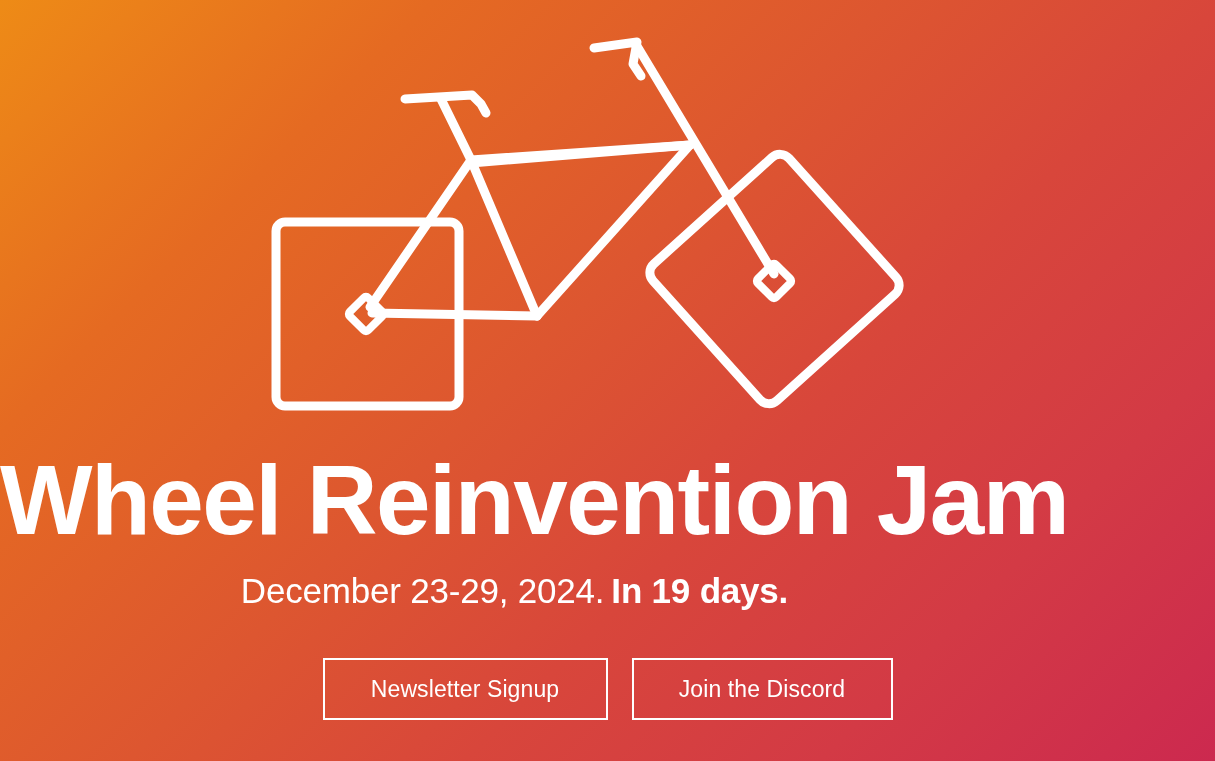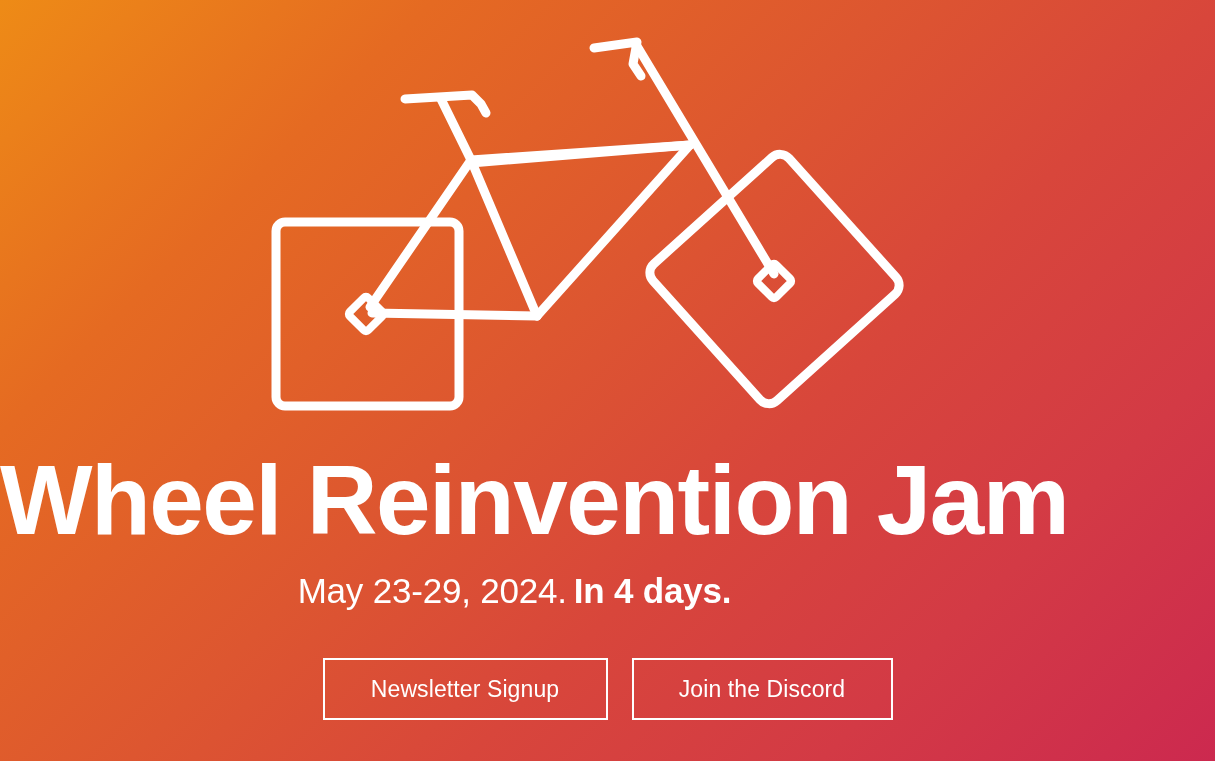--- a/index.html
+++ b/index.html
@@ -163,21 +163,21 @@
 
       <path class="bike-stroke" d="M 370 307 L 471 160"></path>
 
     </svg>
   </div>
 
   <div id="title-block">
     <h1 id="page-title">Wheel Reinvention Jam</h1>
 
     <div id="subtitle">
-      <span class="date-text">May 23-29, 2024.</span><span class="countdown-text">In 4 days.</span>
+      <span class="date-text">December 23-29, 2024.</span><span class="countdown-text">In 19 days.</span>
     </div>
   </div>
 
   <div id="cta-row">
     <button class="cta-button" id="newsletter-signup-button">Newsletter Signup</button>
     <button class="cta-button" id="join-discord-button">Join the Discord</button>
   </div>
 
 </div>
 

